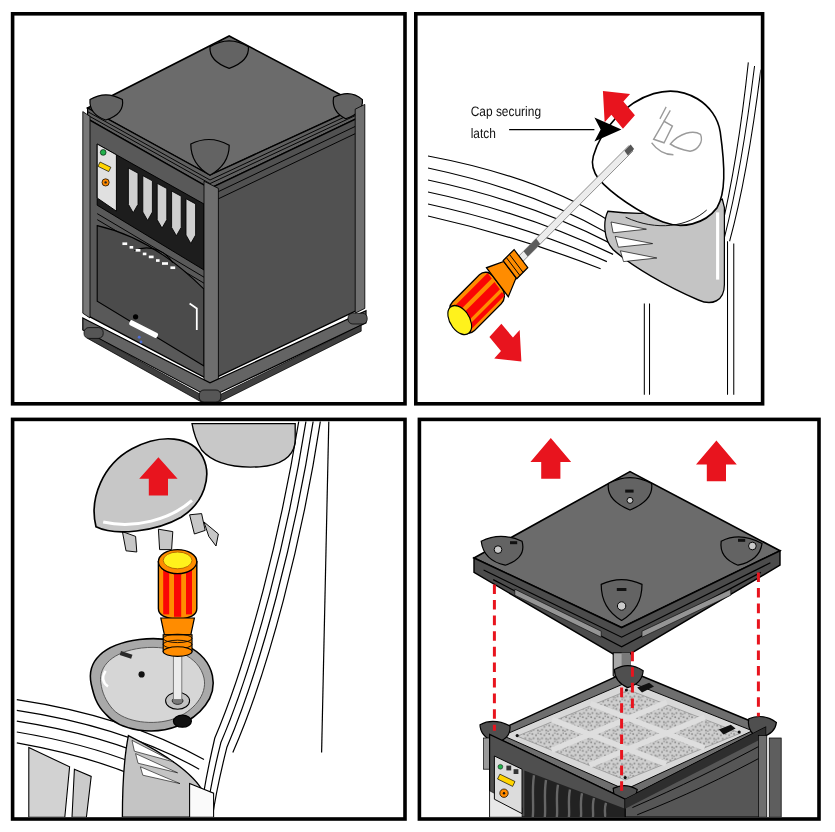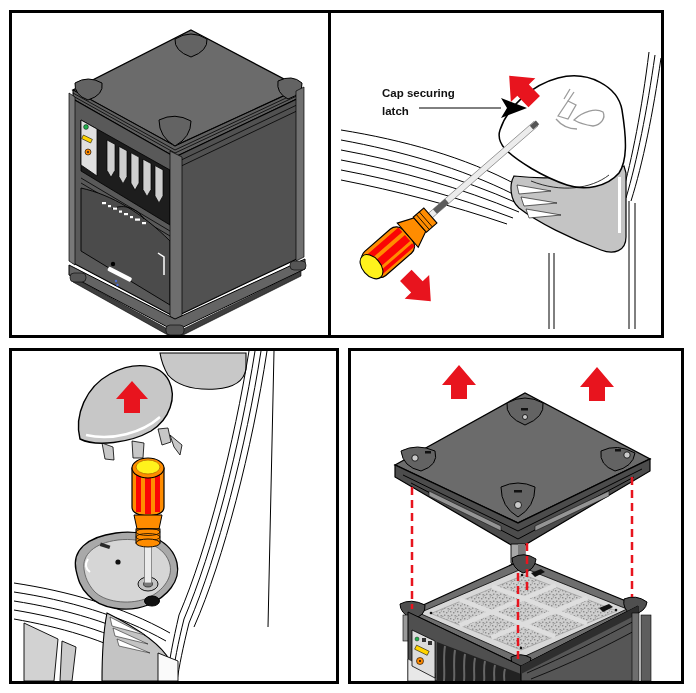--- a/index.html
+++ b/index.html
@@ -1,20 +1,20 @@
 <!DOCTYPE html>
 <html style="--page_bg: #ffffff; --frame: #000000; --arrow_red: #e8141e; --screwdriver_orange: #ff8c00; --screwdriver_red: #fa0505; --screwdriver_yellow: #fff21c; --shaft_gray: #ececec; --cap_gray: #c7c7c7; --recess_rim: #a9a9a9; --recess_floor: #d6d6d6; --lid_top: #6b6b6b; --lid_side: #4c4c4c; --tower_top: #6b6b6b; --tower_front: #595959; --tower_side: #515151; --bay_dark: #1d1d1d; --mesh_base: #cfcfcf; --mesh_dot: #8d8d8d; --hand_gray: #c4c4c4; --led_green: #21b14c; --led_yellow: #ffd400; --led_orange: #ff8a00; --latch_line: #9b9b9b; --logo_white: #ffffff;"><head>
 <meta charset="utf-8">
 <style>
   html,body{margin:0;padding:0;background:#fff;}
   body{width:696px;height:693px;position:relative;font-family:"Liberation Sans",sans-serif;}
   .sheet{position:absolute;inset:0;background:var(--page_bg,#fff);}
   .panel{position:absolute;border:3px solid var(--frame,#000);background:#fff;box-sizing:border-box;overflow:hidden;}
   #p1{left:9px;top:10px;width:330px;height:328px;}
-  #p2{left:328px;top:10px;width:336px;height:328px;font-weight:bold;}
+  #p2{left:345px;top:10px;width:292px;height:328px;}
   #p3{left:9px;top:348px;width:330px;height:336px;}
   #p4{left:348px;top:348px;width:336px;height:336px;}
   .panel svg{display:block;width:100%;height:100%;}
   .ln{stroke:#000;fill:none;}
   .arrowred{fill:var(--arrow_red,#e8141e);stroke:none;}
   .capfill{fill:var(--cap_gray,#c7c7c7);stroke:#000;}
   .handgray{fill:var(--hand_gray,#c4c4c4);stroke:#000;}
   .latchln{stroke:var(--latch_line,#9b9b9b);fill:none;stroke-width:1.3;}
   .callout-text{font-family:"Liberation Sans",sans-serif;font-size:11.5px;fill:#111;}
 </style>

